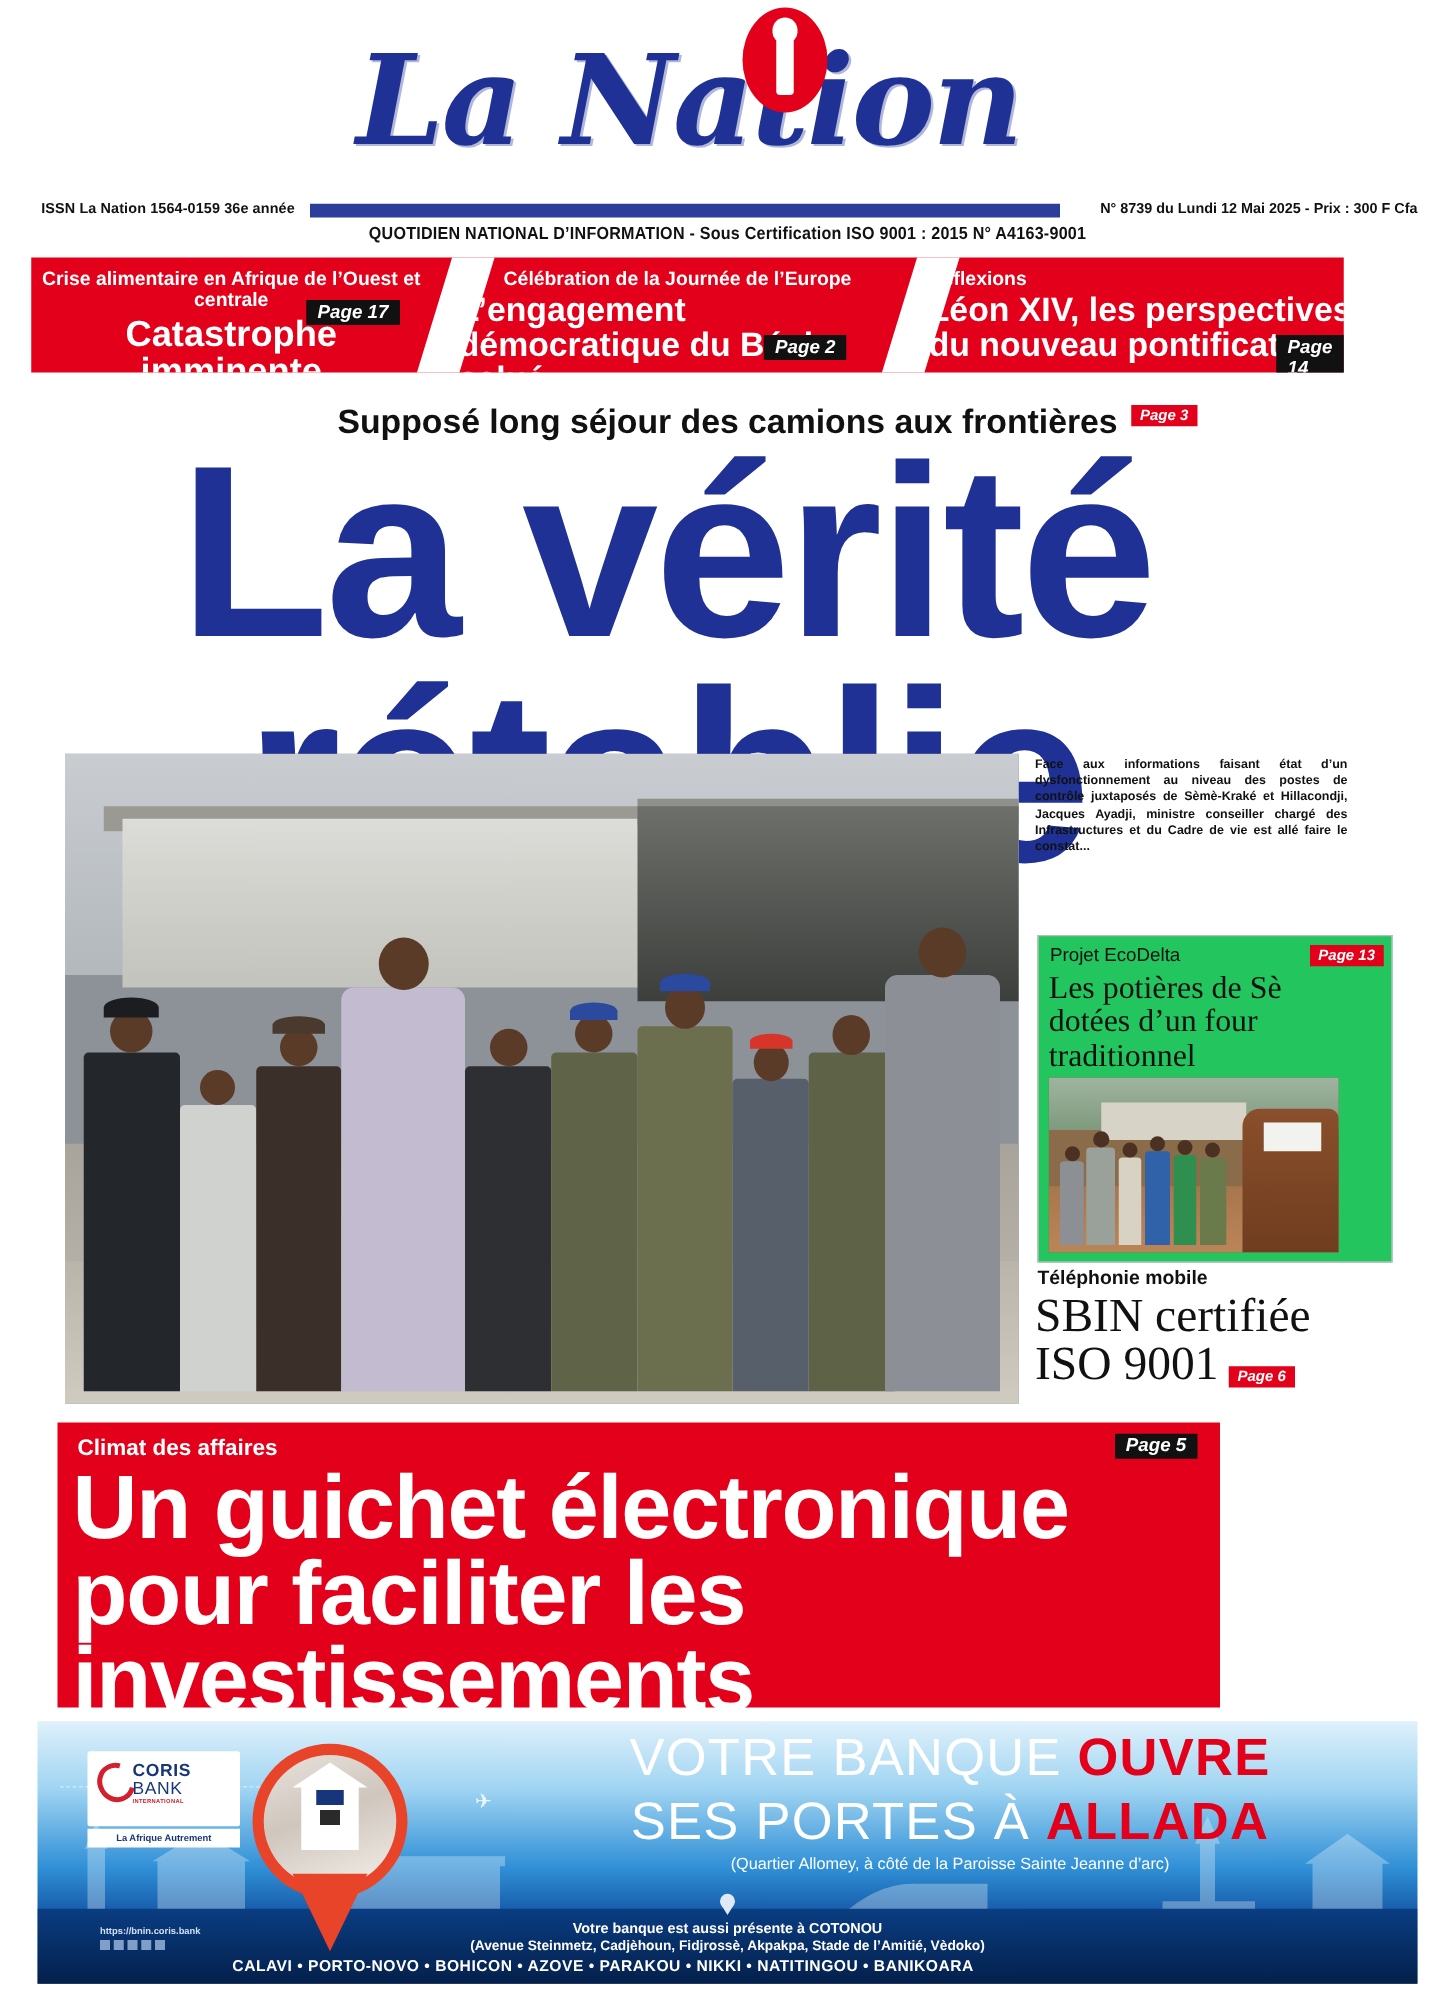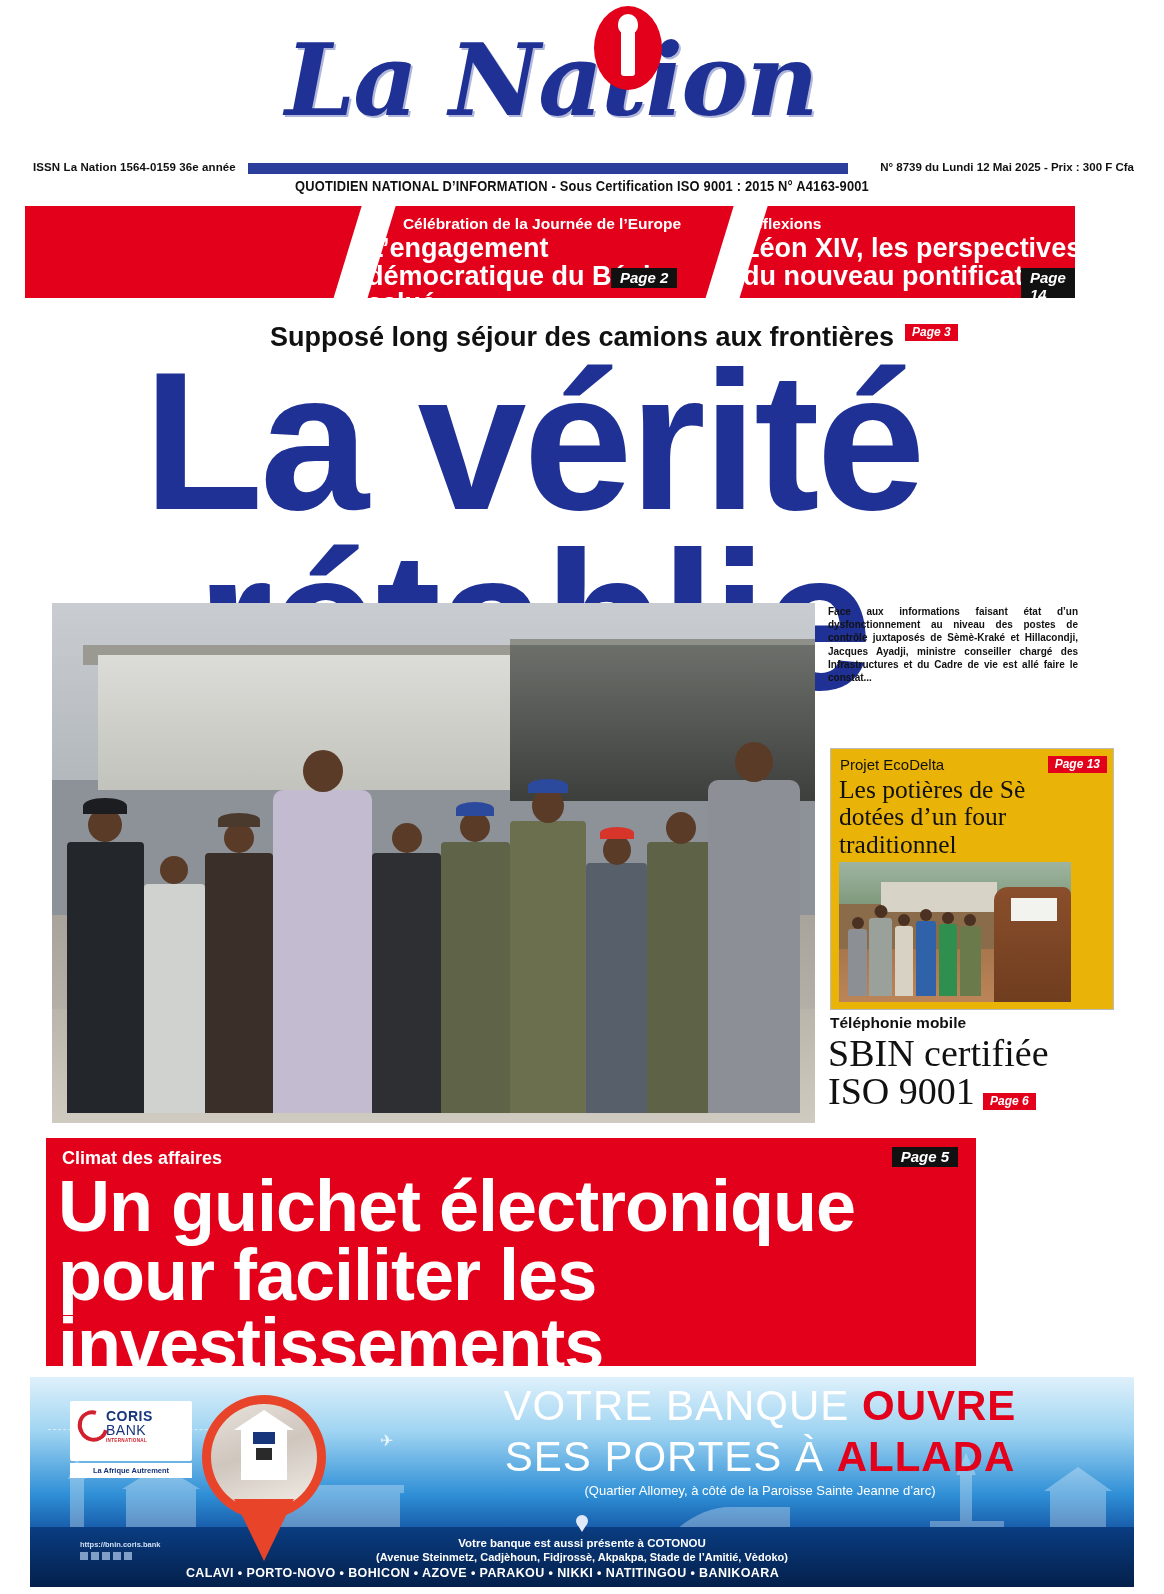--- a/index.html
+++ b/index.html
@@ -128,21 +128,21 @@
   .fig .cap{position:absolute;left:50%;transform:translateX(-50%);border-radius:50% 50% 0 0;}
 
   
   .standfirst{
     position:absolute;left:828px;top:605px;width:250px;
     font-size:10px;line-height:1.32;font-weight:700;
     color:#111;text-align:justify;
   }
   .ecobox{
     position:absolute;left:830px;top:748px;width:284px;height:262px;
-    border:1.5px solid #bbb;background:#eab308;box-sizing:border-box;
+    border:1.5px solid #bbb;background:#22c55e;box-sizing:border-box;
   }
   .eco-kick{position:absolute;left:9px;top:7px;font-size:15px;color:#111;}
   .eco-badge{position:absolute;right:6px;top:7px;}
   .eco-ttl{
     position:absolute;left:8px;top:27px;width:234px;
     font-family:"Liberation Serif", serif;font-size:25.5px;line-height:1.07;
     color:#111;
   }
   .eco-photo{
     position:absolute;left:8px;top:113px;width:232px;height:140px;
@@ -293,20 +293,27 @@
       </div>
     </div>
     <div class="issn">ISSN La Nation 1564-0159   36e année</div>
     <div class="rulebar"></div>
     <div class="editionline">N° 8739 du Lundi 12 Mai  2025 - Prix : 300 F Cfa</div>
     <div class="tagline">QUOTIDIEN  NATIONAL  D’INFORMATION - Sous Certification ISO 9001 : 2015 N° A4163-9001</div>
   </div>
 
   <div class="teaserbar">
 
+    <div class="teaser t1">
+      <div class="kick">Crise alimentaire en Afrique de l’Ouest et centrale</div>
+      <div class="ttl">
+        <span>Catastrophe imminente</span>
+      </div>
+      <span class="pagebadge" style="position:absolute;left:212px;top:34px;">Page 17</span>
+    </div>
 
     <div class="slash s1"></div>
 
     <div class="teaser t2">
       <div class="kick">Célébration de la Journée de l’Europe</div>
       <div class="ttl">L’engagement démocratique du Bénin salué</div>
       <span class="pagebadge" style="position:absolute;left:248px;top:62px;">Page 2</span>
     </div>
 
     <div class="slash s2"></div>

